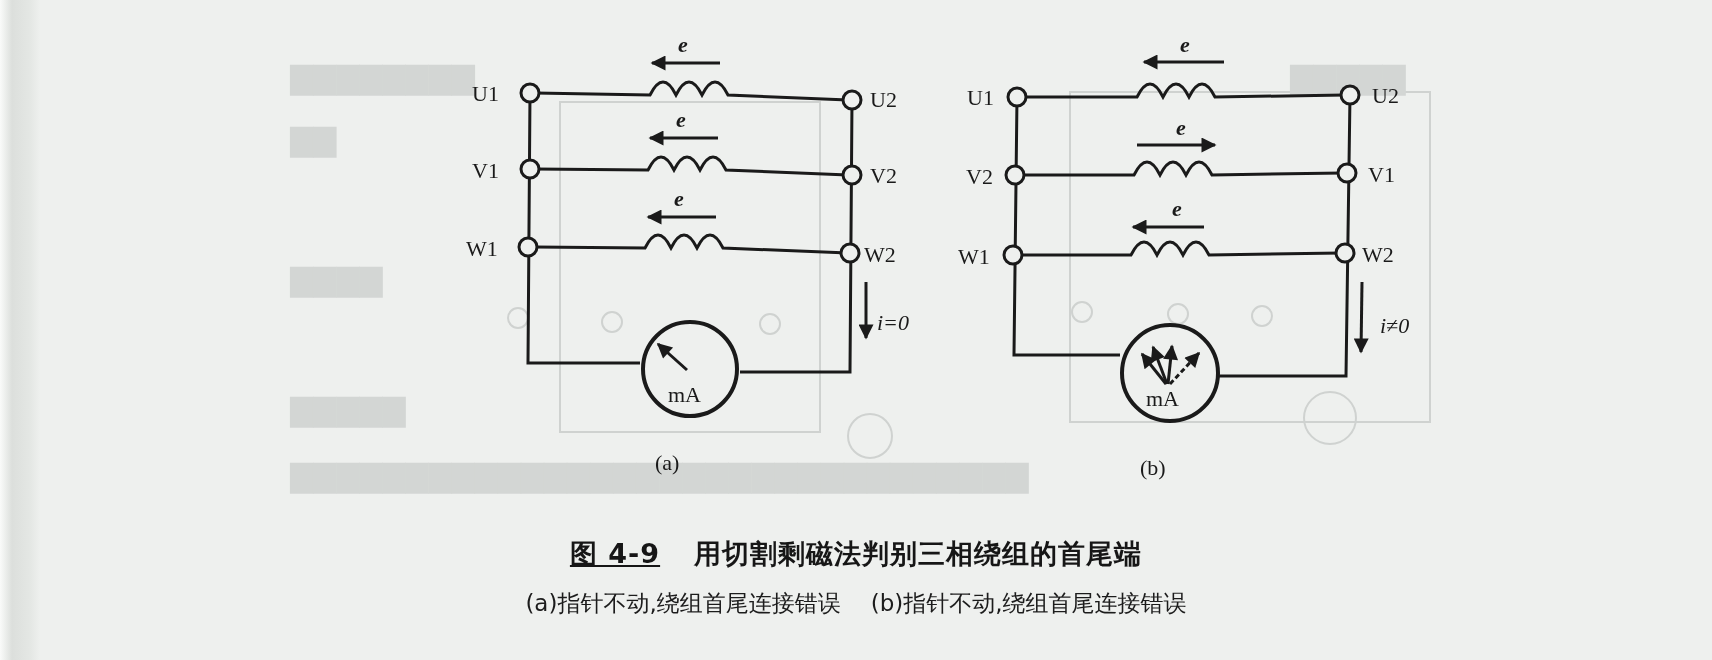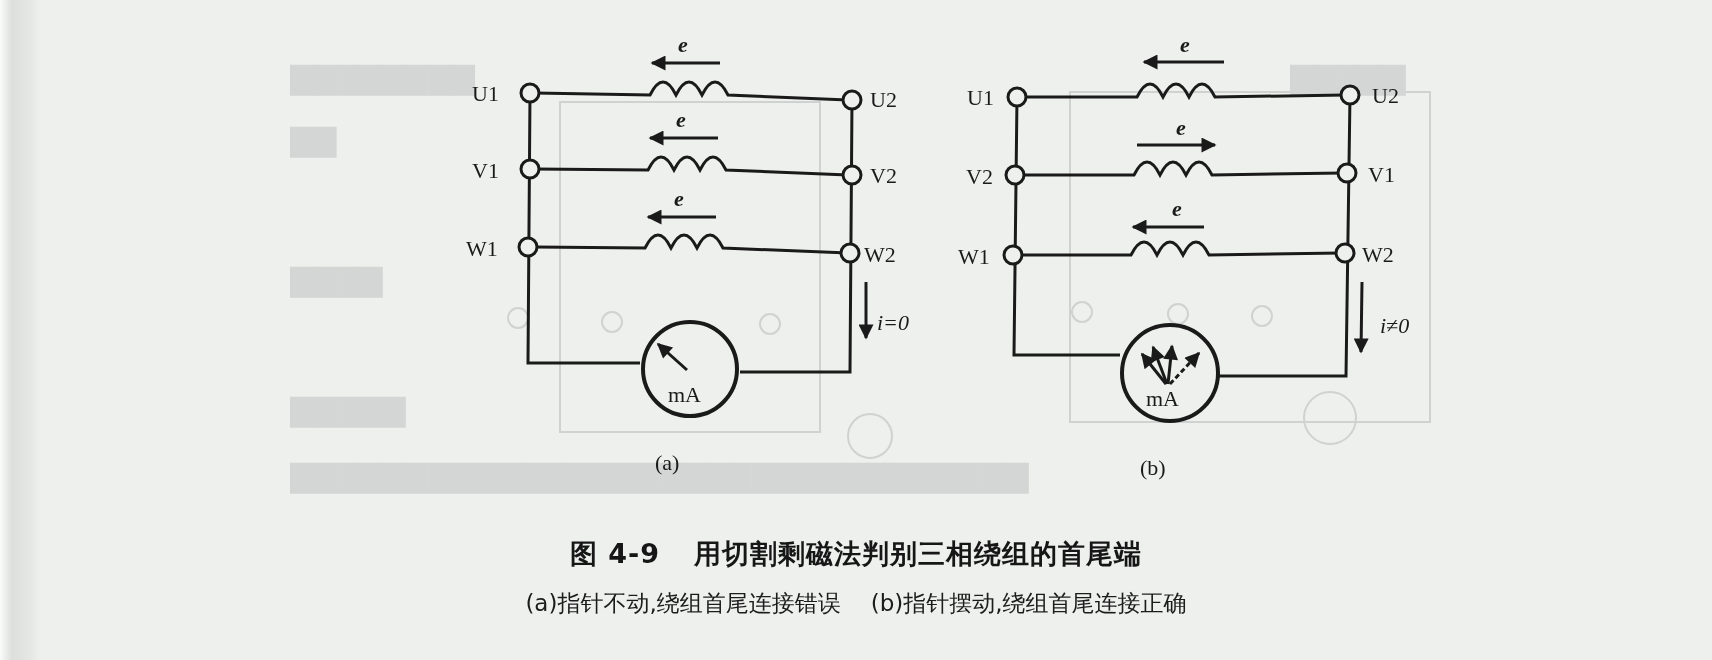--- a/index.html
+++ b/index.html
@@ -18,21 +18,21 @@
   .term-label { font-family: "Liberation Serif", serif; font-size: 22px; fill: #1a1a1a; }
   .e-label { font-family: "Liberation Serif", serif; font-style: italic; font-weight: bold; font-size: 22px; fill: #1a1a1a; }
   .i-label { font-family: "Liberation Serif", serif; font-style: italic; font-size: 22px; fill: #1a1a1a; }
   .ma-label { font-family: "Liberation Serif", serif; font-size: 22px; fill: #1a1a1a; }
   .sub-label { font-family: "Liberation Serif", serif; font-size: 22px; fill: #1a1a1a; }
   .caption-title {
     position: absolute; left: 0; width: 1712px; top: 536px; text-align: center;
     font-family: "DejaVu Sans", sans-serif; font-weight: bold; font-size: 27px; color: #161616;
     letter-spacing: 1px;
   }
-  .caption-title .num { margin-right: 34px; }
+  .caption-title .num { margin-right: 34px; text-decoration: underline; }
   .caption-sub {
     position: absolute; left: 0; width: 1712px; top: 588px; text-align: center;
     font-family: "DejaVu Sans", sans-serif; font-size: 23px; color: #1c1c1c;
   }
   .caption-sub .gap { display: inline-block; width: 30px; }
 </style>
 </head>
 <body>
 
 <div class="page-edge"></div>
@@ -146,14 +146,14 @@
   <text class="e-label" x="1172" y="216">e</text>
   <text class="i-label" x="1380" y="333">i≠0</text>
   <text class="ma-label" x="1146" y="406">mA</text>
   <text class="sub-label" x="1140" y="475">(b)</text>
 </svg>
 
 <div class="caption-title">
   <span class="num">图 4-9</span><span>用切割剩磁法判别三相绕组的首尾端</span>
 </div>
 <div class="caption-sub">
-  <span>(a)指针不动,绕组首尾连接错误</span><span class="gap"></span><span>(b)指针摆动,绕组首尾连接正确</span>
+  <span>(a)指针不动,绕组首尾连接错误</span><span class="gap"></span><span>(b)指针不动,绕组首尾连接错误</span>
 </div>
 
 </body></html>

